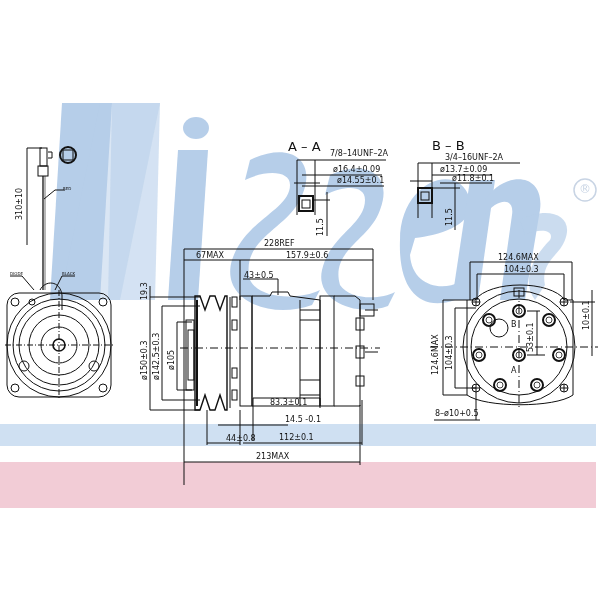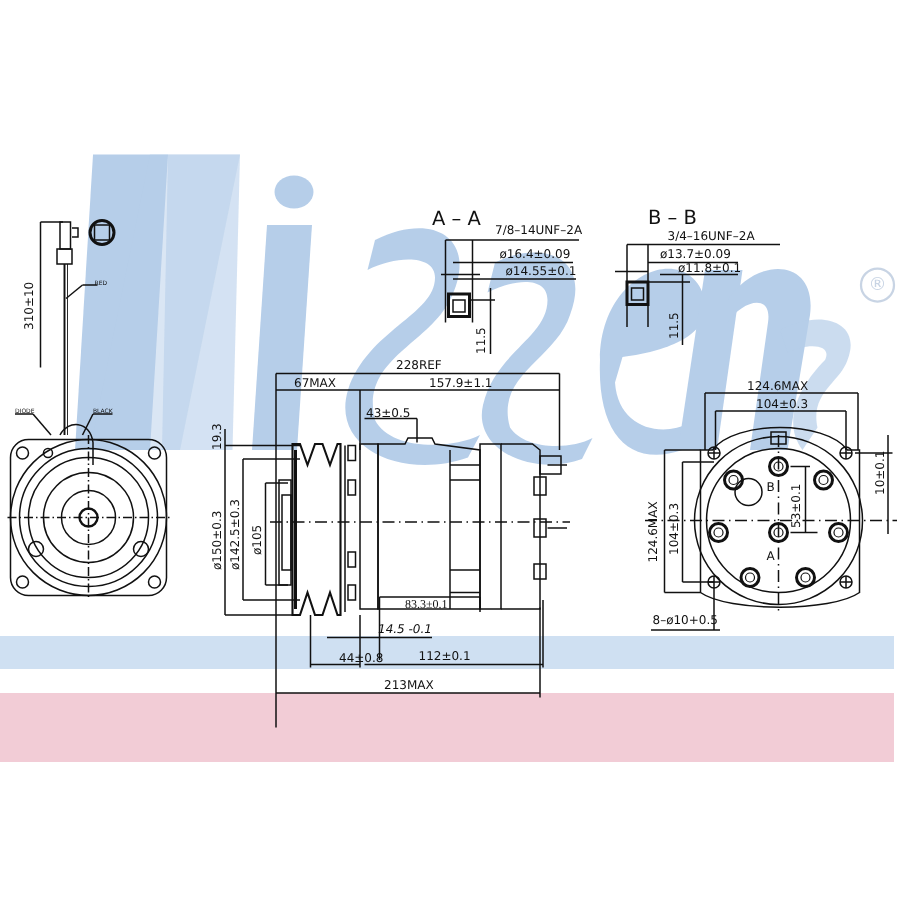--- a/index.html
+++ b/index.html
@@ -254,28 +254,28 @@
   <div class="lbl dim vert" style="left:317px;top:236px;">11.5</div>
 
   <div class="lbl sec" style="left:432px;top:139px;">B – B</div>
   <div class="lbl dim" style="left:445px;top:154px;">3/4–16UNF–2A</div>
   <div class="lbl dim" style="left:440px;top:166px;">ø13.7±0.09</div>
   <div class="lbl dim" style="left:452px;top:175px;">ø11.8±0.1</div>
   <div class="lbl dim vert" style="left:446px;top:226px;">11.5</div>
 
   <div class="lbl dim" style="left:264px;top:240px;">228REF</div>
   <div class="lbl dim" style="left:196px;top:252px;text-align:center;">67MAX</div>
-  <div class="lbl dim" style="left:286px;top:252px;">157.9±1.1</div>
+  <div class="lbl dim" style="left:286px;top:252px;">157.9±0.6</div>
   <div class="lbl dim" style="left:244px;top:272px;">43±0.5</div>
   <div class="lbl dim vert" style="left:141px;top:300px;">19.3</div>
   <div class="lbl dim vert" style="left:141px;top:380px;">ø150±0.3</div>
   <div class="lbl dim vert" style="left:153px;top:380px;">ø142.5±0.3</div>
   <div class="lbl dim vert" style="left:168px;top:370px;">ø105</div>
-  <div class="lbl dim" style="left:270px;top:399px;font-family:Liberation Serif, serif;">83.3±0.1</div>
-  <div class="lbl dim" style="left:252px;top:416px;font-style:italic;">14.5 -0.1</div>
+  <div class="lbl dim" style="left:270px;top:399px;">83.3±0.1</div>
+  <div class="lbl dim" style="left:285px;top:416px;">14.5 -0.1</div>
   <div class="lbl dim" style="left:196px;top:435px;margin-left:30px;">44±0.8</div>
   <div class="lbl dim" style="left:279px;top:434px;">112±0.1</div>
   <div class="lbl dim" style="left:256px;top:453px;">213MAX</div>
 
   <div class="lbl dim" style="left:498px;top:254px;">124.6MAX</div>
   <div class="lbl dim" style="left:504px;top:266px;">104±0.3</div>
   <div class="lbl dim vert" style="left:432px;top:375px;">124.6MAX</div>
   <div class="lbl dim vert" style="left:446px;top:370px;">104±0.3</div>
   <div class="lbl dim vert" style="left:527px;top:352px;">53±0.1</div>
   <div class="lbl dim vert" style="left:583px;top:330px;">10±0.1</div>

